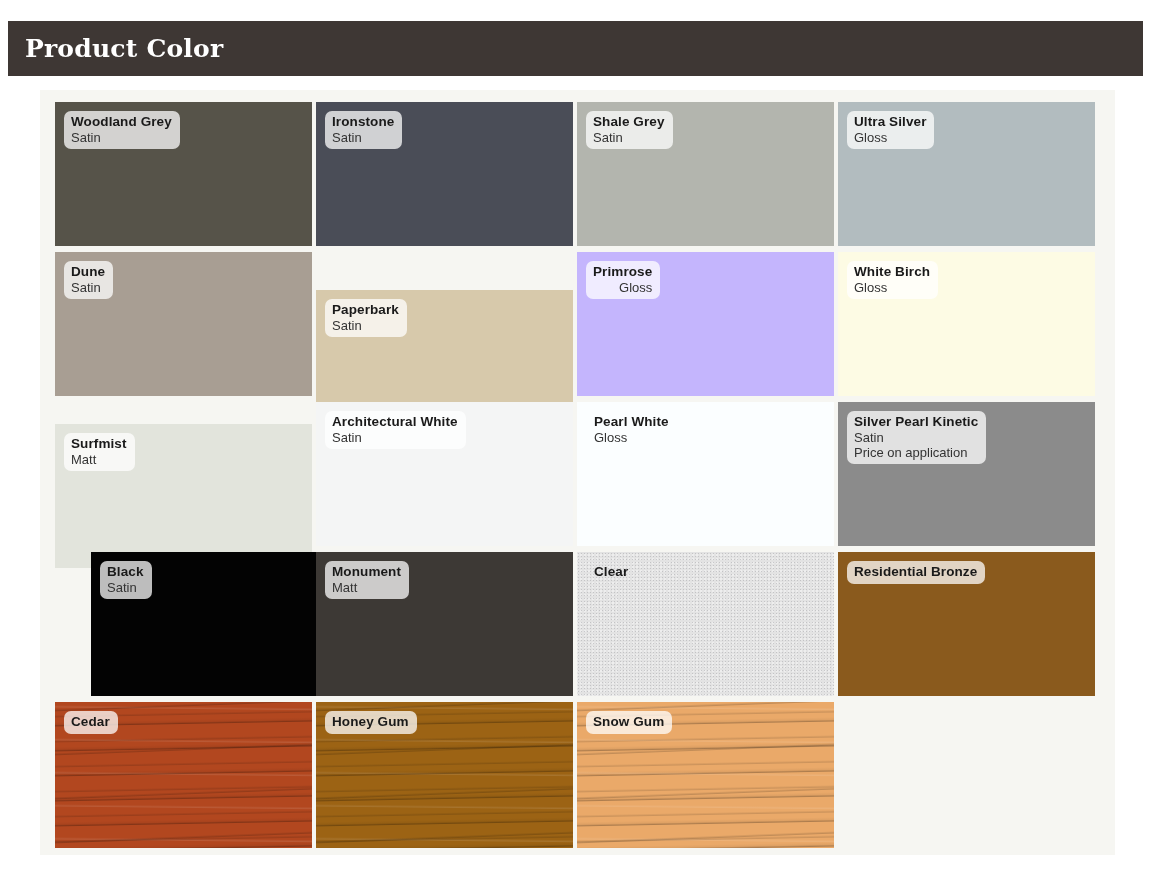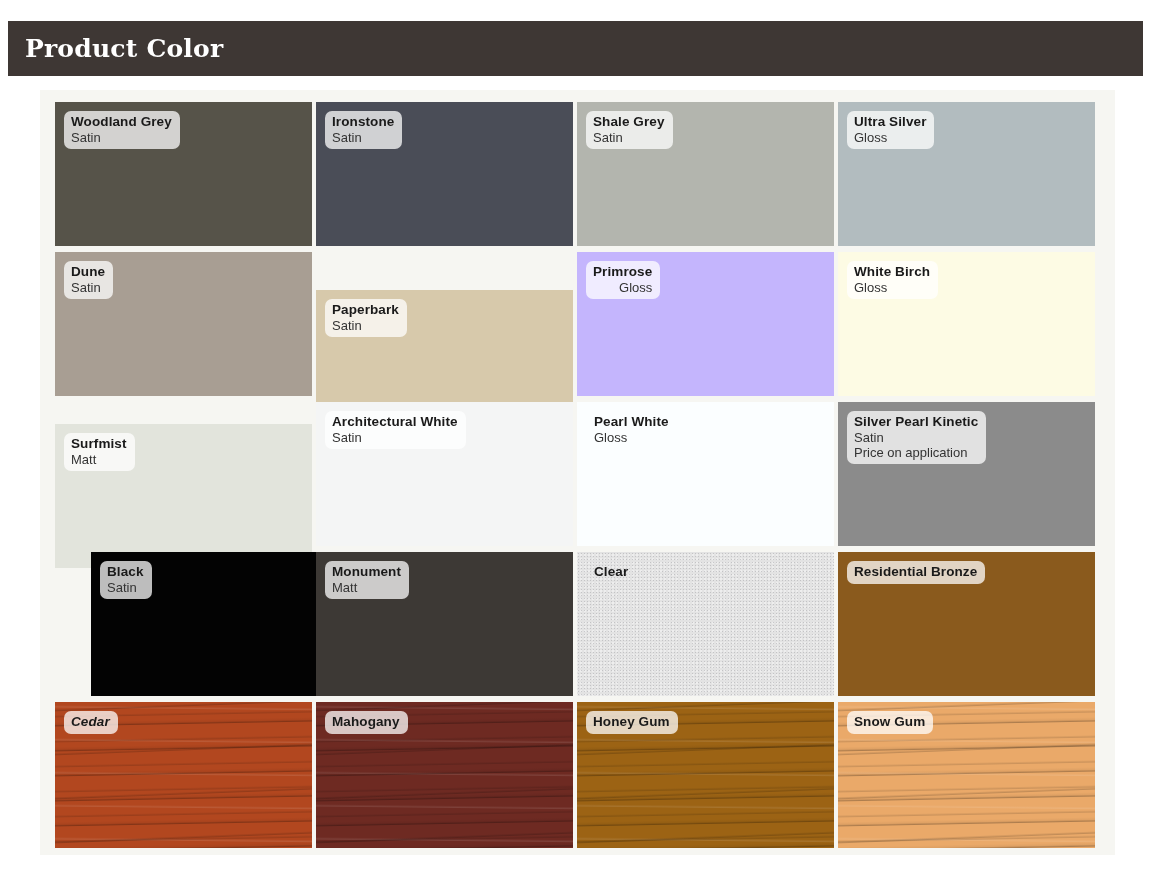--- a/index.html
+++ b/index.html
@@ -295,30 +295,23 @@
         </div>
       </div>
       <div class="cell">
         <div class="swatch" style="background: rgb(138, 90, 29);">
           <div class="label-box">
             <span class="nm">Residential Bronze</span>
           </div>
         </div>
       </div>
       <div class="cell tall">
-        <div class="swatch wood" style="background: rgb(178, 71, 31); font-style: italic;">
+        <div class="swatch wood" style="background: rgb(178, 71, 31);">
           <div class="label-box">
             <span class="nm">Cedar</span>
-          </div>
-        </div>
-      </div>
-      <div class="cell tall">
-        <div class="swatch wood" style="background: rgb(110, 42, 34);">
-          <div class="label-box">
-            <span class="nm">Mahogany</span>
           </div>
         </div>
       </div>
       <div class="cell tall">
         <div class="swatch wood" style="background: rgb(156, 99, 20);">
           <div class="label-box">
             <span class="nm">Honey Gum</span>
           </div>
         </div>
       </div>

